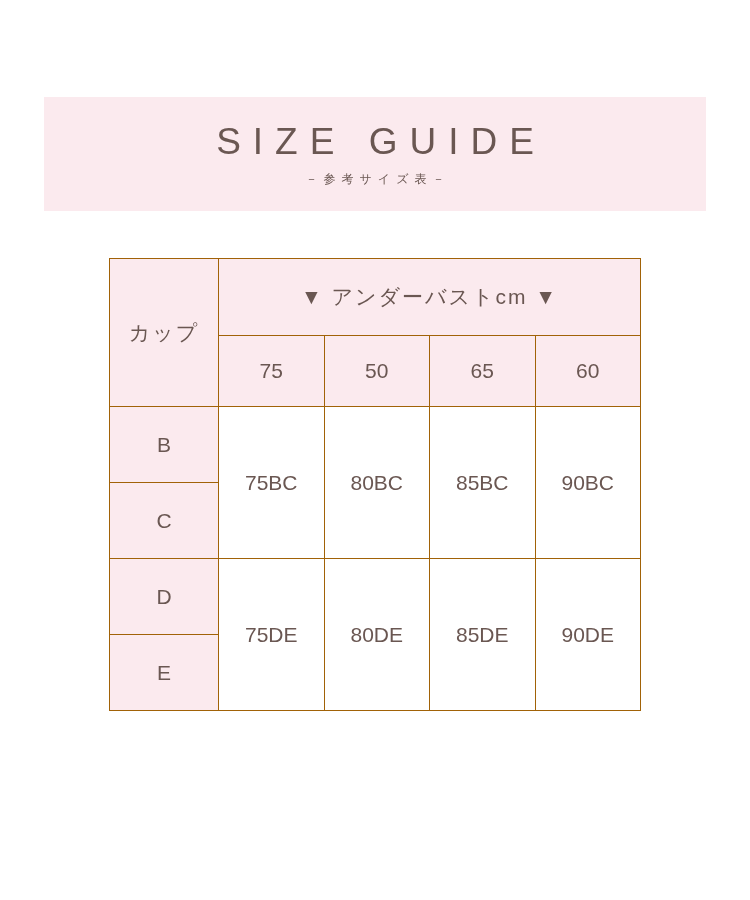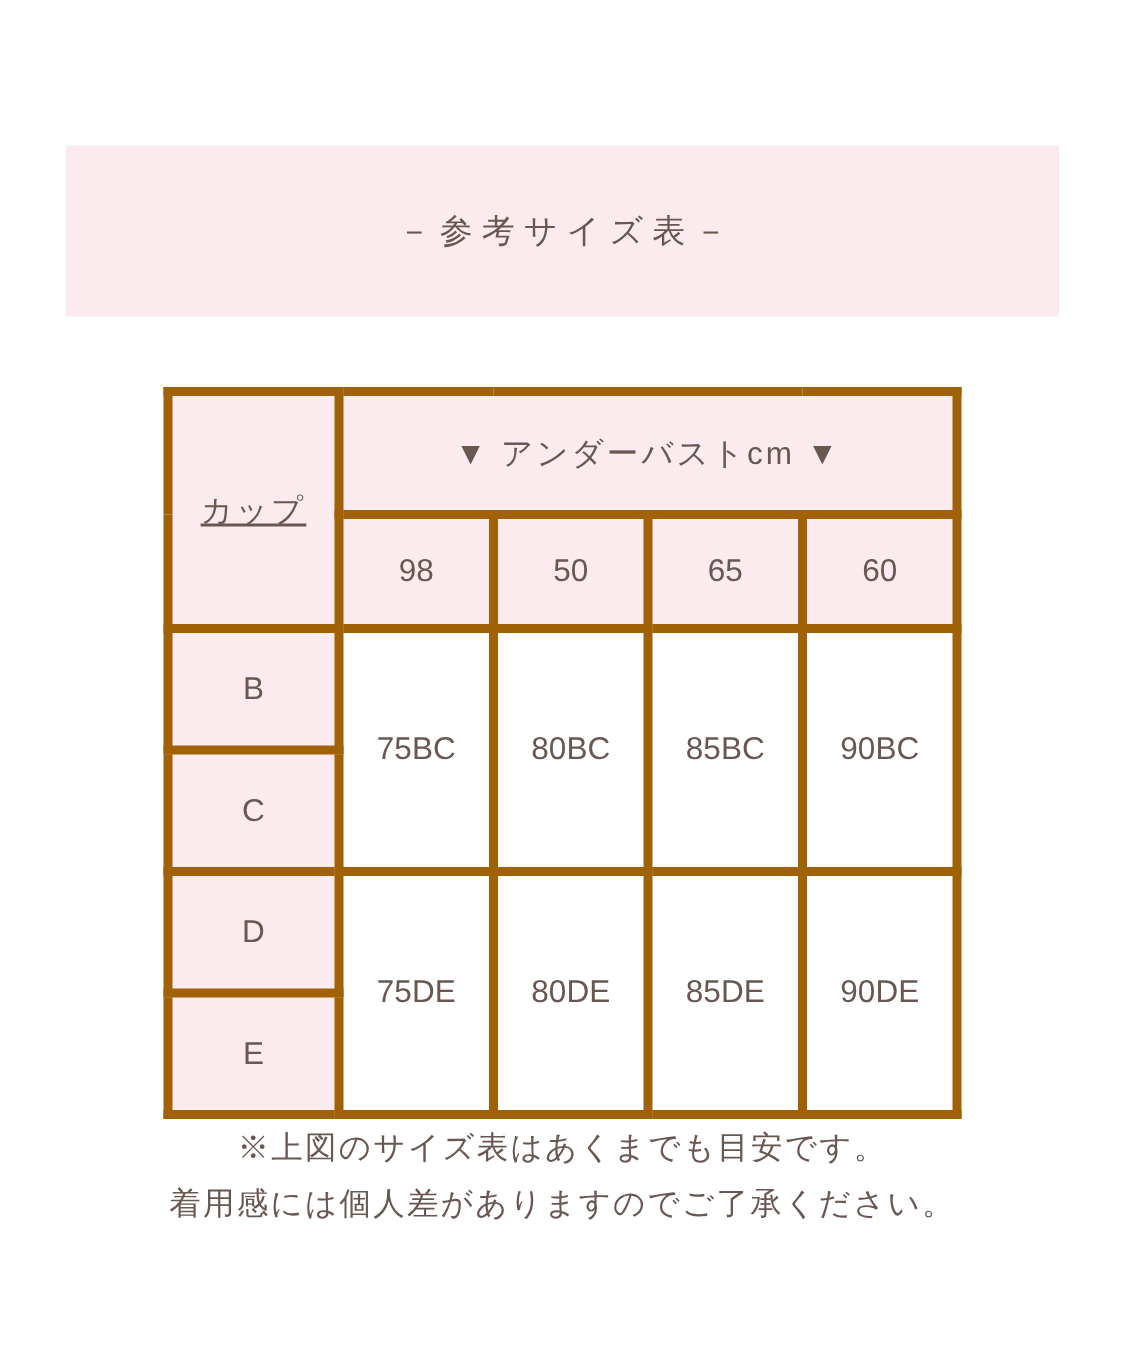--- a/index.html
+++ b/index.html
@@ -37,55 +37,54 @@
   .header-title {
     font-size: 37px;
     letter-spacing: 12px;
     color: #6a5752;
     font-weight: 400;
     text-indent: 12px;
     line-height: 1.1;
     margin-bottom: 10px;
   }
   .header-sub {
-    font-size: 22px;
+    font-size: 12px;
     letter-spacing: 6px;
     color: #6a5752;
     text-indent: 6px;
     line-height: 1.1;
   }
 
   
   .table-wrap {
     position: absolute;
     left: 109px;
     top: 258px;
     width: 532px;
   }
   table.size-table {
     border-collapse: collapse;
     width: 532px;
     table-layout: fixed;
   }
   table.size-table td {
-    border: 6px solid #a16207;
+    border: 1px solid #a16207;
     text-align: center;
     vertical-align: middle;
     font-size: 21px;
     color: #6a5752;
     font-weight: 400;
     padding: 0;
   }
   .cup-head {
     background: #fbeaee;
     width: 108px;
     height: 146px;
     letter-spacing: 2px;
     font-size: 21px;
-    text-decoration: underline;
   }
   .under-head {
     background: #fbeaee;
     height: 76px;
     letter-spacing: 2px;
     font-size: 21px;
   }
   .num-head {
     background: #fbeaee;
     height: 70px;
@@ -117,32 +116,33 @@
     color: #6a5752;
     line-height: 1.75;
   }
 </style>
 </head>
 <body>
 
 <div class="page">
 
   <div class="header-band">
+    <div class="header-title">SIZE GUIDE</div>
     <div class="header-sub">－参考サイズ表－</div>
   </div>
 
   <div class="table-wrap">
     <table class="size-table">
       <tbody>
         <tr>
           <td class="cup-head" rowspan="2">カップ</td>
           <td class="under-head" colspan="4">▼ アンダーバストcm ▼</td>
         </tr>
         <tr>
-          <td class="num-head">98</td>
+          <td class="num-head">75</td>
           <td class="num-head">50</td>
           <td class="num-head">65</td>
           <td class="num-head">60</td>
         </tr>
         <tr>
           <td class="cup-cell">B</td>
           <td class="val-cell" rowspan="2">75BC</td>
           <td class="val-cell" rowspan="2">80BC</td>
           <td class="val-cell" rowspan="2">85BC</td>
           <td class="val-cell" rowspan="2">90BC</td>
@@ -157,18 +157,14 @@
           <td class="val-cell" rowspan="2">85DE</td>
           <td class="val-cell" rowspan="2">90DE</td>
         </tr>
         <tr>
           <td class="cup-cell">E</td>
         </tr>
       </tbody>
     </table>
   </div>
 
-  <div class="notes">
-    <div class="note-line">※上図のサイズ表はあくまでも目安です。</div>
-    <div class="note-line">着用感には個人差がありますのでご了承ください。</div>
-  </div>
 
 </div>
 
 </body></html>

